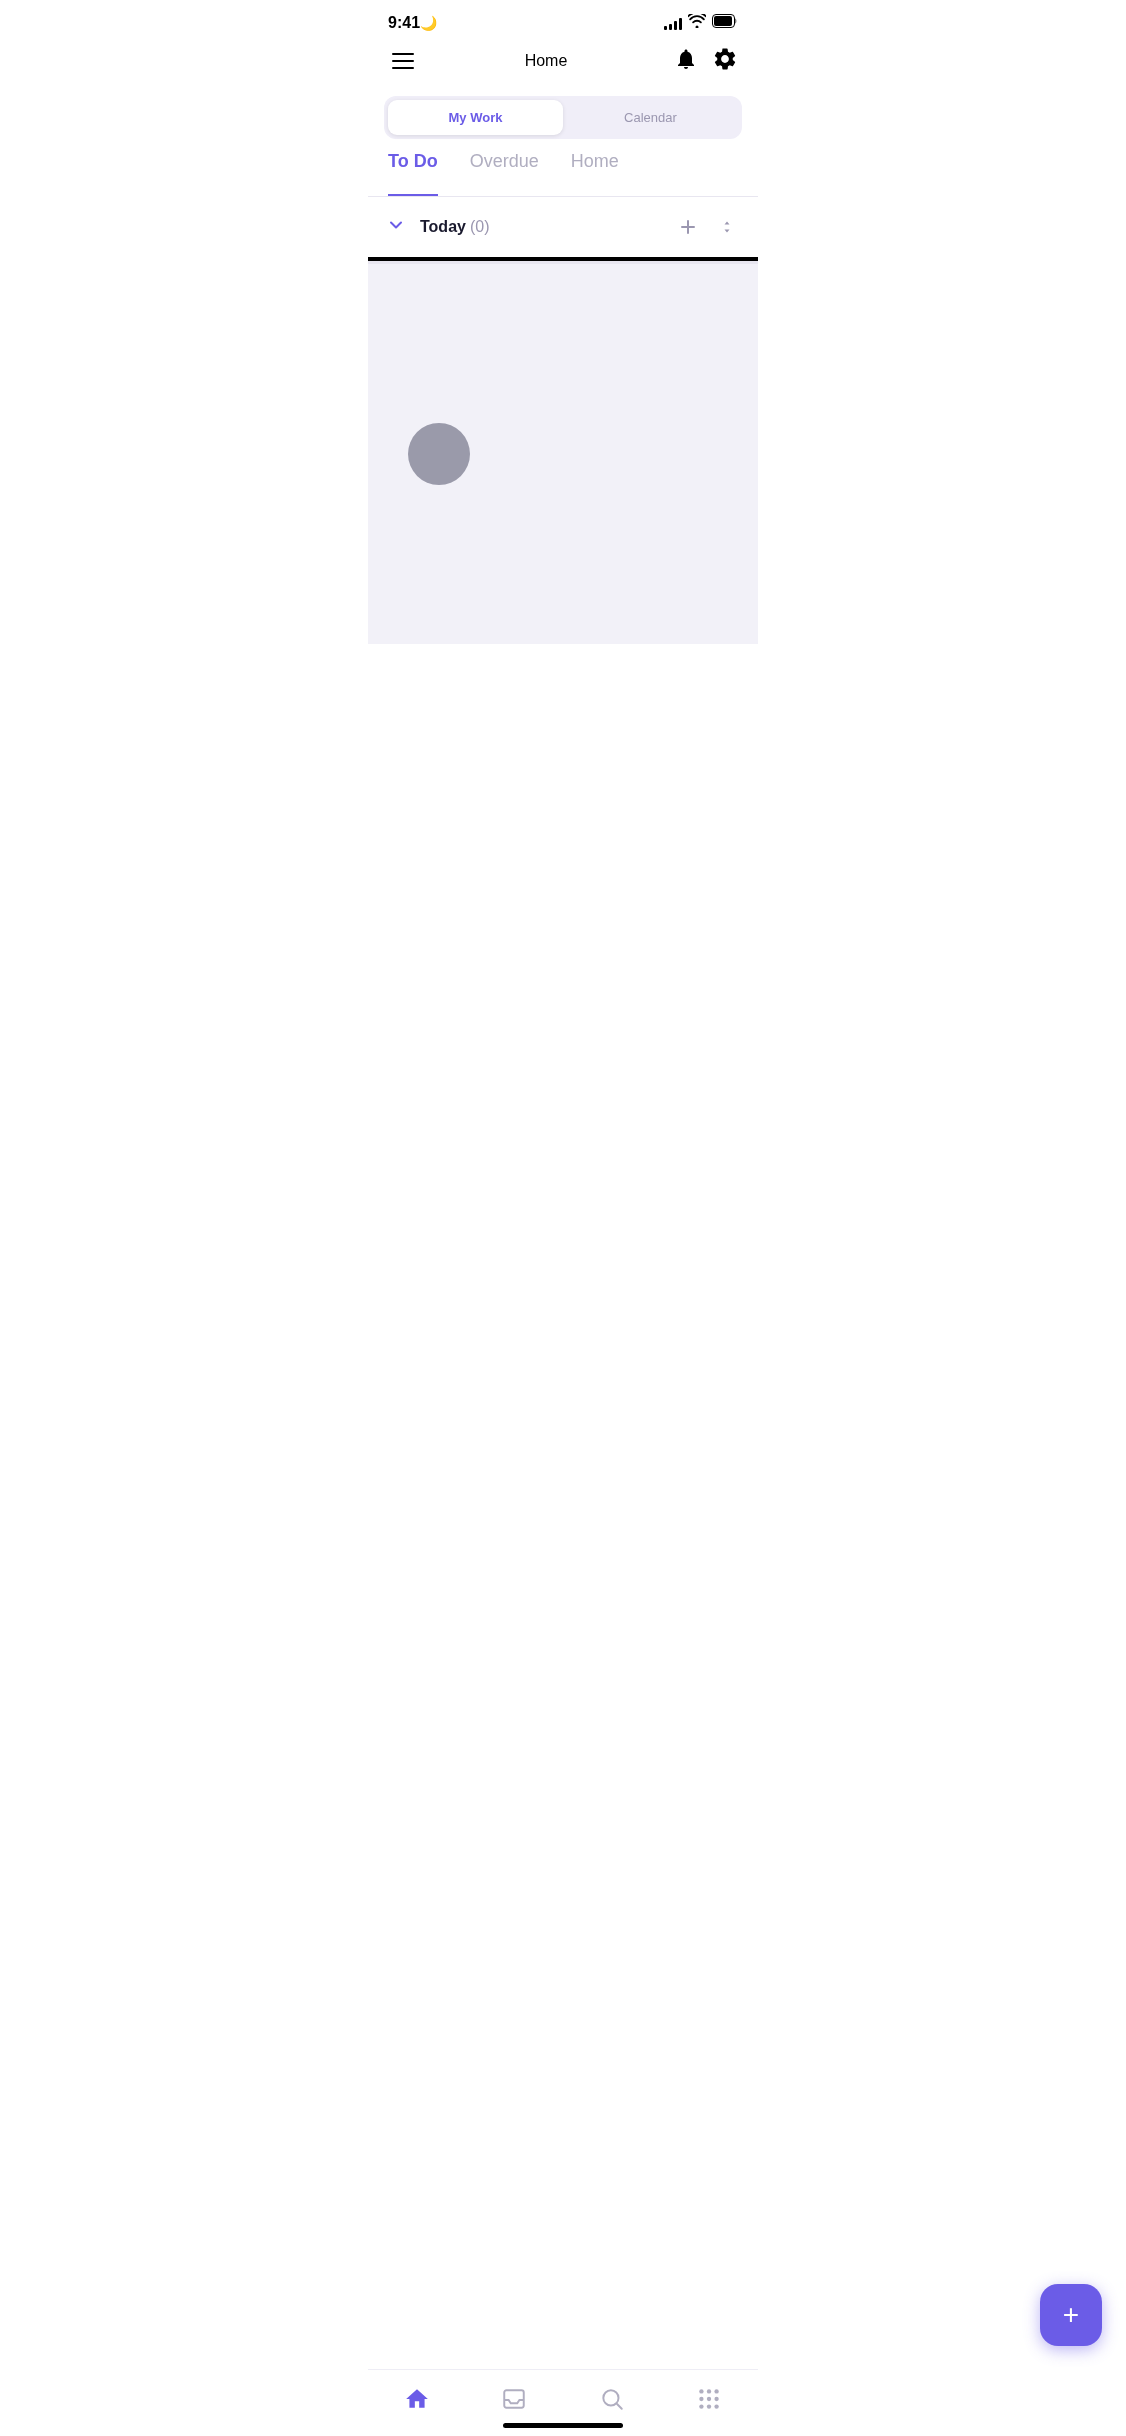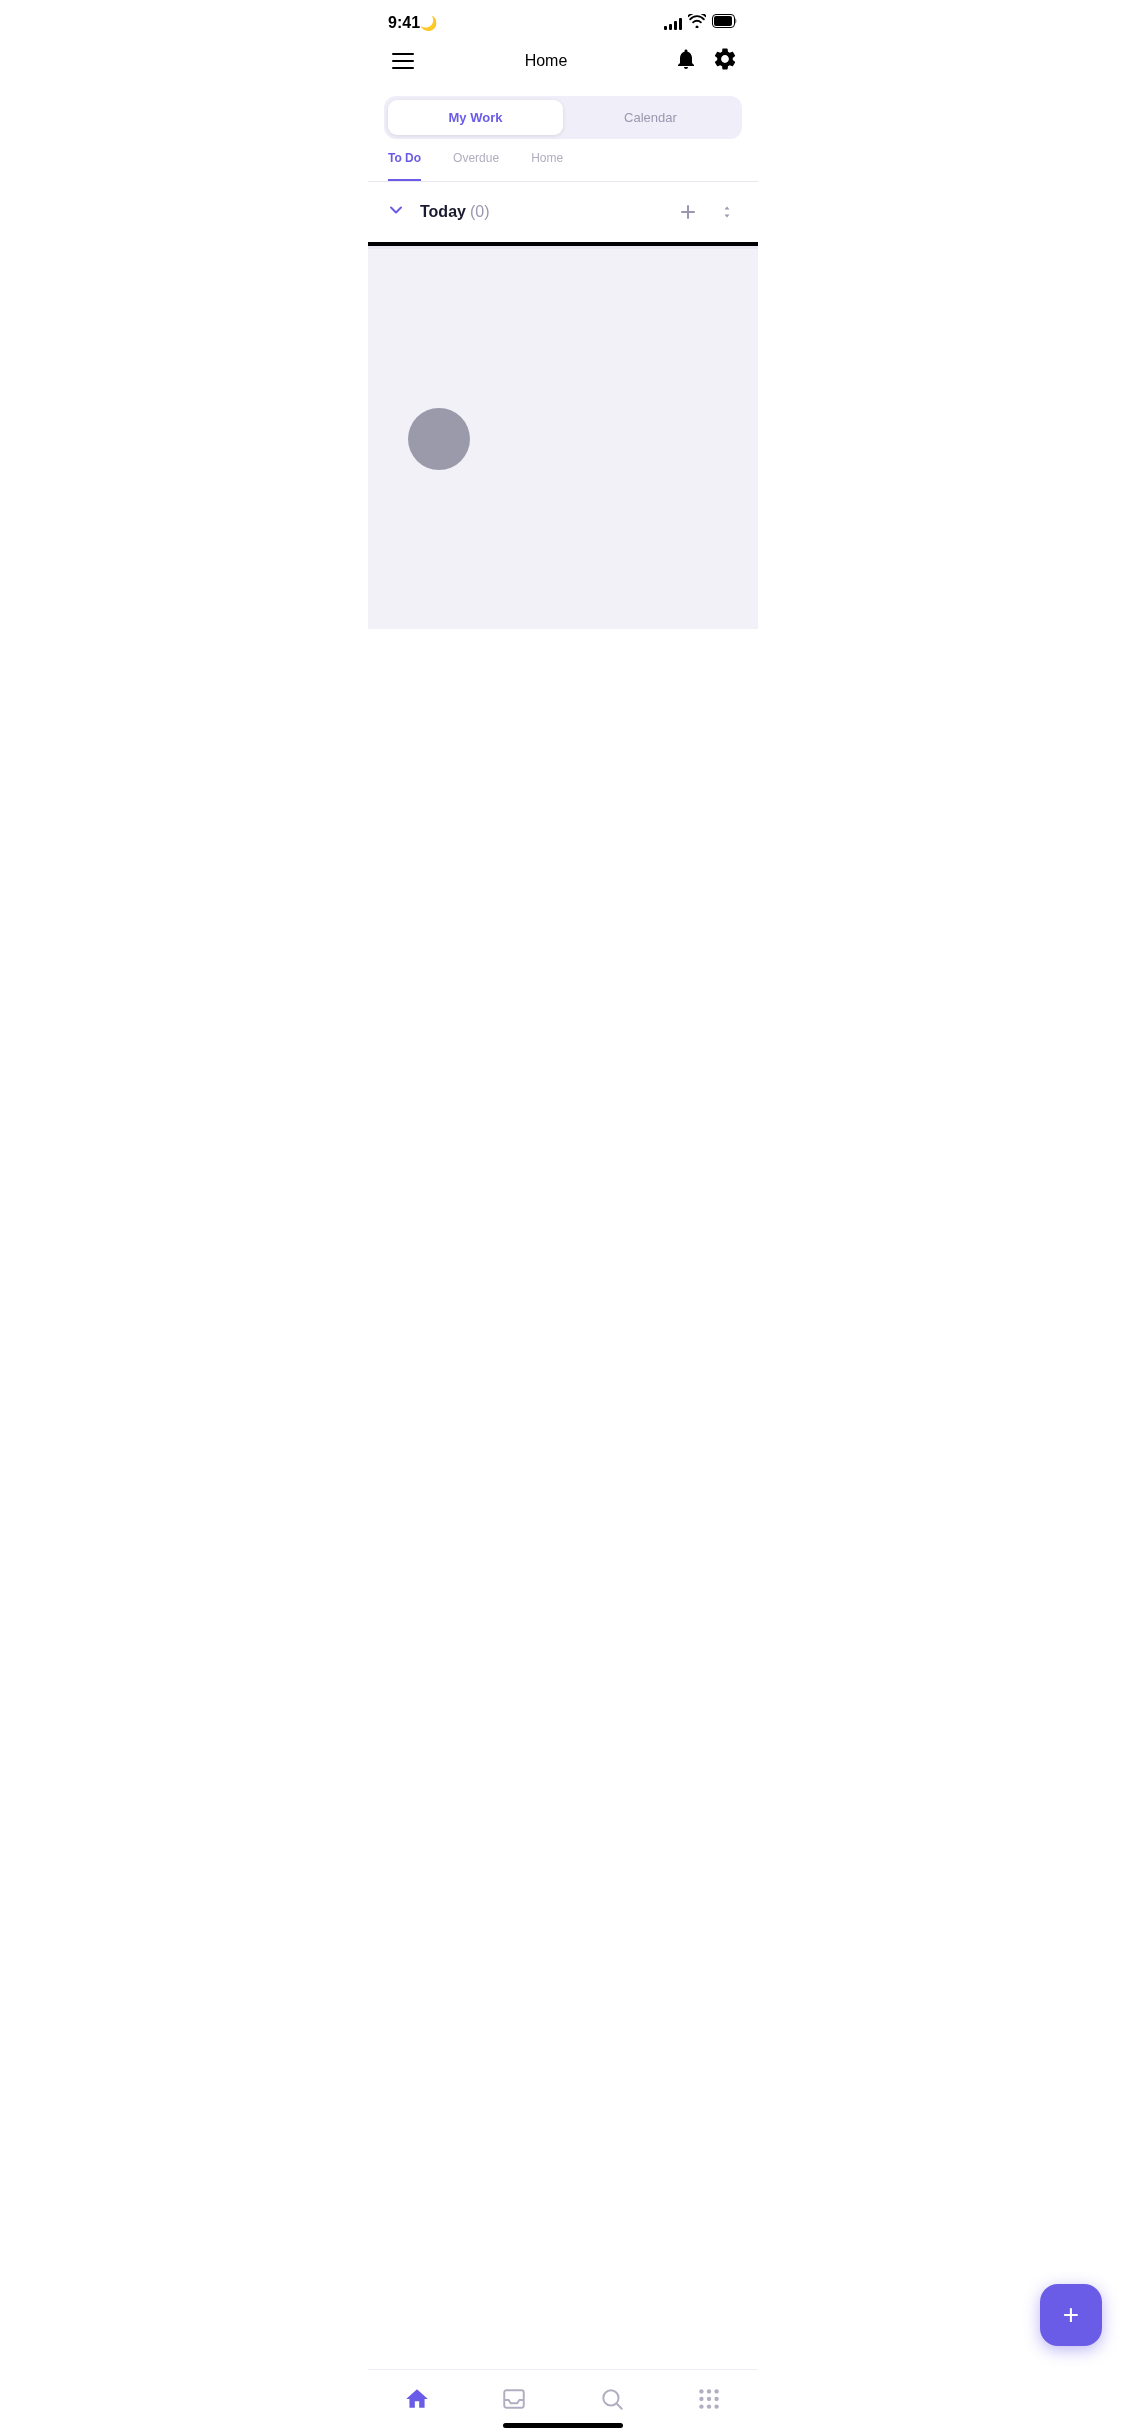--- a/index.html
+++ b/index.html
@@ -132,25 +132,25 @@
 
     
     .sub-tabs {
       display: flex;
       padding: 12px 20px 0;
       gap: 32px;
       background: #fff;
     }
 
     .sub-tab {
-      font-size: 12px;
+      font-size: 18px;
       font-weight: 500;
       color: #b0aec0;
       cursor: pointer;
-      padding-bottom: 14px;
+      padding-bottom: 22px;
       border-bottom: 2px solid transparent;
     }
 
     .sub-tab.active {
       color: #6b5ce7;
       border-bottom: 2.5px solid #6b5ce7;
       font-weight: 600;
     }
 
     .divider {

